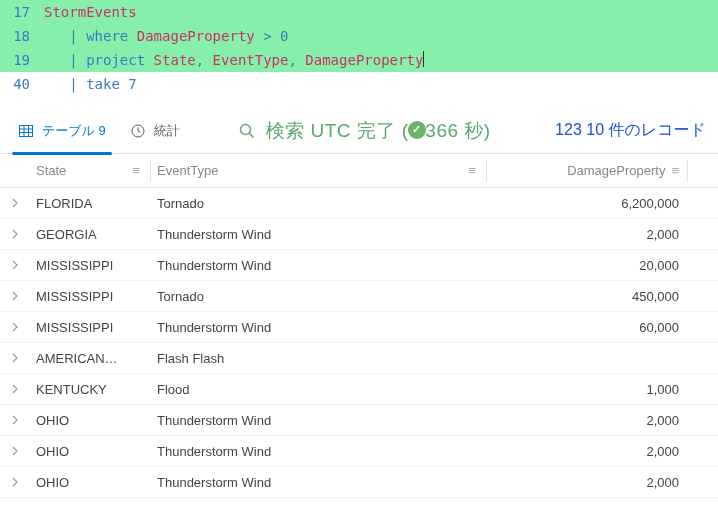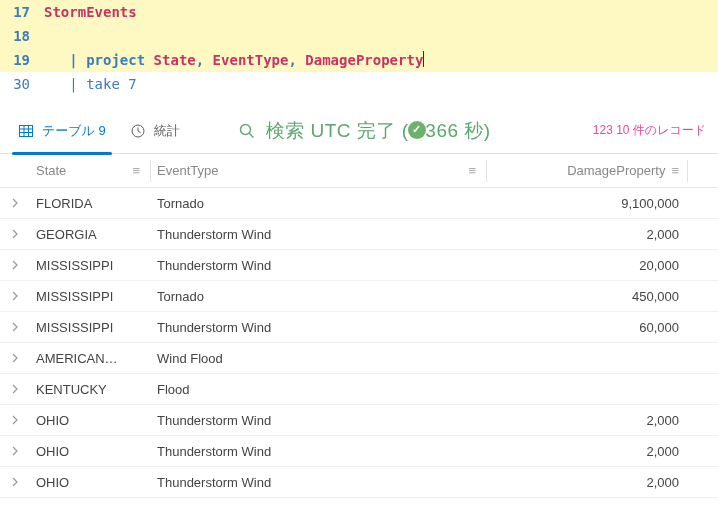--- a/index.html
+++ b/index.html
@@ -18,21 +18,21 @@
     background: #fff;
     padding: 0 0 12px 0;
     font-family: Consolas, Monaco, monospace;
     font-size: 14px;
     line-height: 24px;
   }
   .editor-line {
     display: flex;
     align-items: center;
   }
-  .editor-line.sel { background: #fef9c3; font-weight: bold; }
+  .editor-line.sel { background: #86efac; }
   .gutter {
     width: 44px;
     text-align: right;
     padding-right: 14px;
     color: #3b7bbf;
     user-select: none;
     flex-shrink: 0;
   }
   .code { white-space: pre; position:relative; }
   .tk-ident  { color: #c83264; }  
@@ -87,22 +87,22 @@
   .searchwrap .mag { color:#5aa86f; }
   .done-badge {
     width:18px; height:18px; border-radius:50%;
     background:#6bb36b; color:#fff;
     display:inline-flex; align-items:center; justify-content:center;
     font-size:11px; font-weight:bold;
     position:absolute; left:170px; top:3px;
   }
   .right-status {
     margin-left:auto;
-    font-size:12px;
-    color:#ec4899;
+    font-size:16px;
+    color:#1d4ed8;
     padding-right:4px;
     white-space:nowrap;
   }
 
   
   .thead {
     display:flex;
     border-bottom:1px solid #e8e8e8;
     height:34px;
     align-items:center;
@@ -140,27 +140,28 @@
 <body>
 
 <div class="editor">
   <div id="editor-lines">
       <div class="editor-line sel">
         <div class="gutter">17</div>
         <div class="code"><span class="tk-plain"></span><span class="tk-ident">StormEvents</span></div>
       </div>
       <div class="editor-line sel">
         <div class="gutter">18</div>
+        <div class="code"><span class="tk-plain">   </span><span class="tk-op">| </span><span class="tk-kw">where </span><span class="tk-ident">DamageProperty </span><span class="tk-op">&gt; </span><span class="tk-num">0</span></div>
       </div>
       <div class="editor-line sel">
         <div class="gutter">19</div>
         <div class="code"><span class="tk-plain">   </span><span class="tk-op">| </span><span class="tk-kw">project </span><span class="tk-ident">State</span><span class="tk-op">, </span><span class="tk-ident">EventType</span><span class="tk-op">, </span><span class="tk-ident">DamageProperty</span><span class="cursor"></span></div>
       </div>
       <div class="editor-line">
-        <div class="gutter">30</div>
+        <div class="gutter">40</div>
         <div class="code"><span class="tk-plain">   </span><span class="tk-op">| </span><span class="tk-kw">take </span><span class="tk-num">7</span></div>
       </div>
     </div>
 </div>
 
 <div class="tabbar">
   <div class="tab active">
     <span class="ticn">
       <svg width="16" height="16" viewBox="0 0 16 16">
           <rect x="1.5" y="2.5" width="13" height="11" fill="none" stroke="#0078d4" stroke-width="1"></rect>
@@ -224,21 +225,21 @@
         <span class="chev">
           <svg width="10" height="10" viewBox="0 0 10 10">
             <path d="M3 1 L7 5 L3 9" fill="none" stroke="#999" stroke-width="1.2"></path>
           </svg>
         </span>
       </div>
       <div class="cell c1">FLORIDA</div>
       <div class="col-sep" style="visibility:hidden"></div>
       <div class="cell c2">Tornado</div>
       <div class="col-sep" style="visibility:hidden"></div>
-      <div class="cell c3">9,100,000</div>
+      <div class="cell c3">6,200,000</div>
       <div class="col-sep" style="visibility:hidden"></div>
       <div class="cell spr"></div>
     </div>
     <div class="row">
       <div class="cell exp">
         <span class="chev">
           <svg width="10" height="10" viewBox="0 0 10 10">
             <path d="M3 1 L7 5 L3 9" fill="none" stroke="#999" stroke-width="1.2"></path>
           </svg>
         </span>
@@ -302,37 +303,38 @@
     <div class="row">
       <div class="cell exp">
         <span class="chev">
           <svg width="10" height="10" viewBox="0 0 10 10">
             <path d="M3 1 L7 5 L3 9" fill="none" stroke="#999" stroke-width="1.2"></path>
           </svg>
         </span>
       </div>
       <div class="cell c1">AMERICAN…</div>
       <div class="col-sep" style="visibility:hidden"></div>
-      <div class="cell c2">Wind Flood</div>
+      <div class="cell c2">Flash Flash</div>
       <div class="col-sep" style="visibility:hidden"></div>
       <div class="col-sep" style="visibility:hidden"></div>
       <div class="cell spr"></div>
     </div>
     <div class="row">
       <div class="cell exp">
         <span class="chev">
           <svg width="10" height="10" viewBox="0 0 10 10">
             <path d="M3 1 L7 5 L3 9" fill="none" stroke="#999" stroke-width="1.2"></path>
           </svg>
         </span>
       </div>
       <div class="cell c1">KENTUCKY</div>
       <div class="col-sep" style="visibility:hidden"></div>
       <div class="cell c2">Flood</div>
       <div class="col-sep" style="visibility:hidden"></div>
+      <div class="cell c3">1,000</div>
       <div class="col-sep" style="visibility:hidden"></div>
       <div class="cell spr"></div>
     </div>
     <div class="row">
       <div class="cell exp">
         <span class="chev">
           <svg width="10" height="10" viewBox="0 0 10 10">
             <path d="M3 1 L7 5 L3 9" fill="none" stroke="#999" stroke-width="1.2"></path>
           </svg>
         </span>

